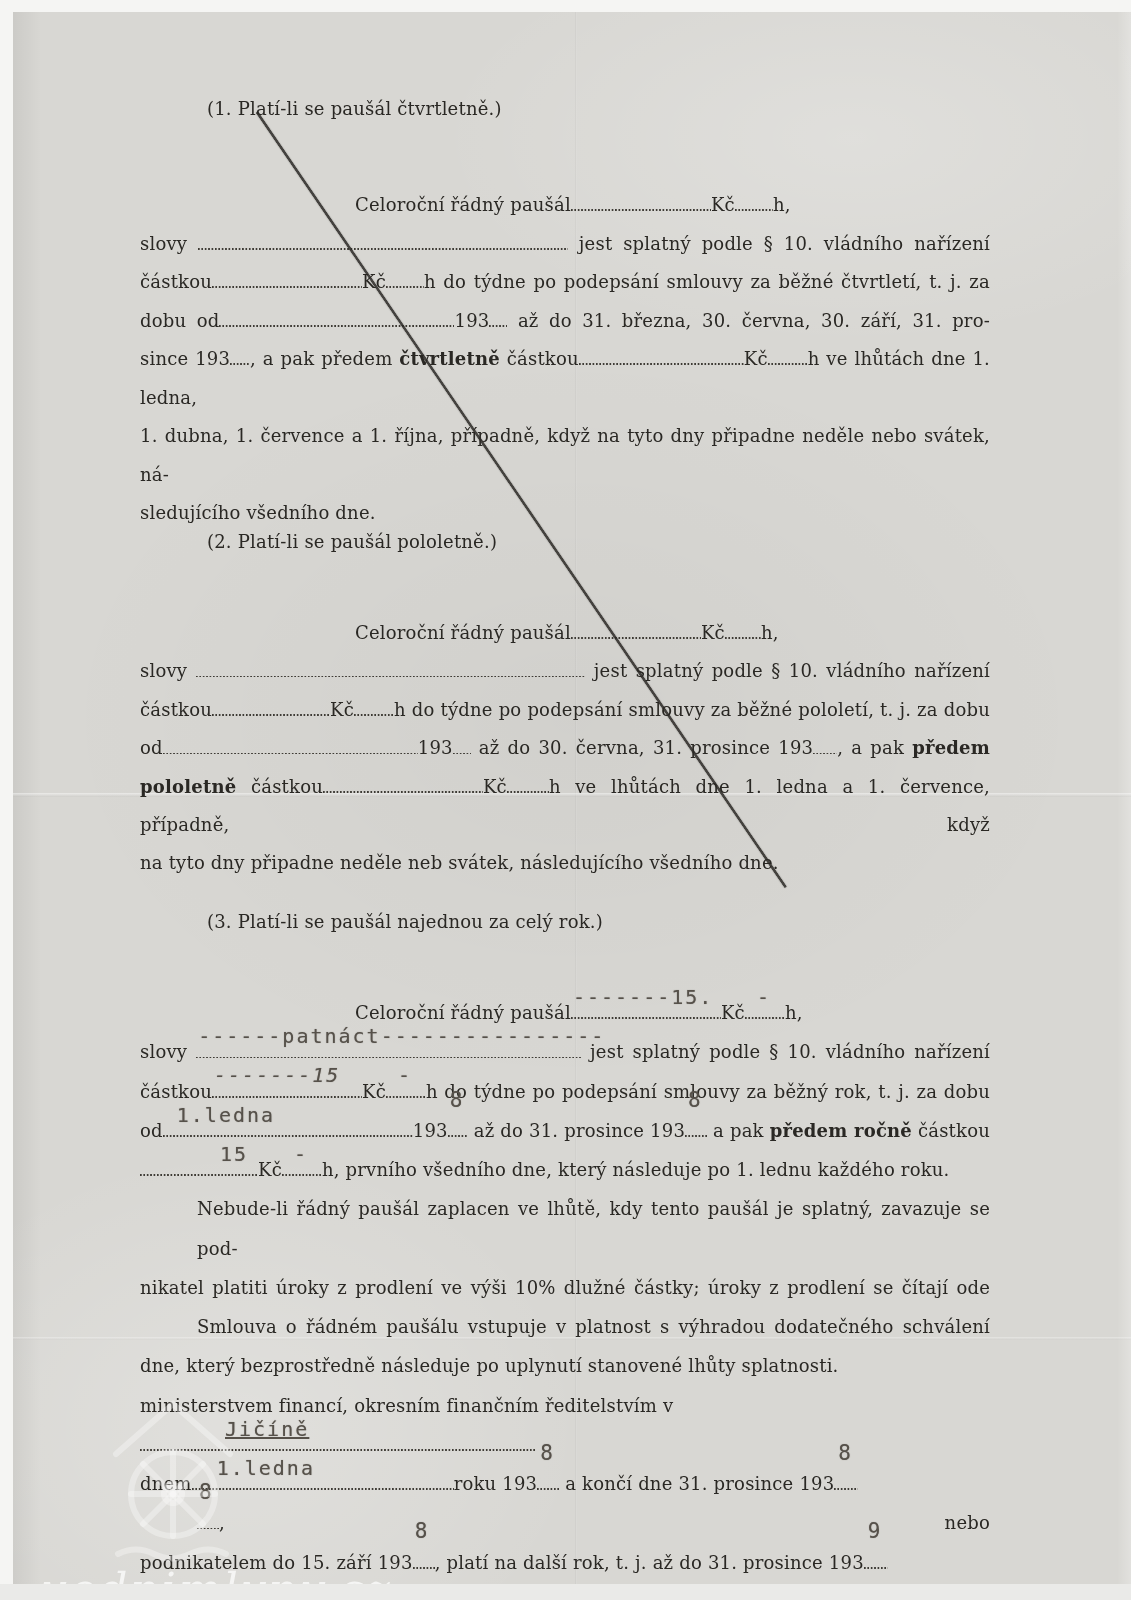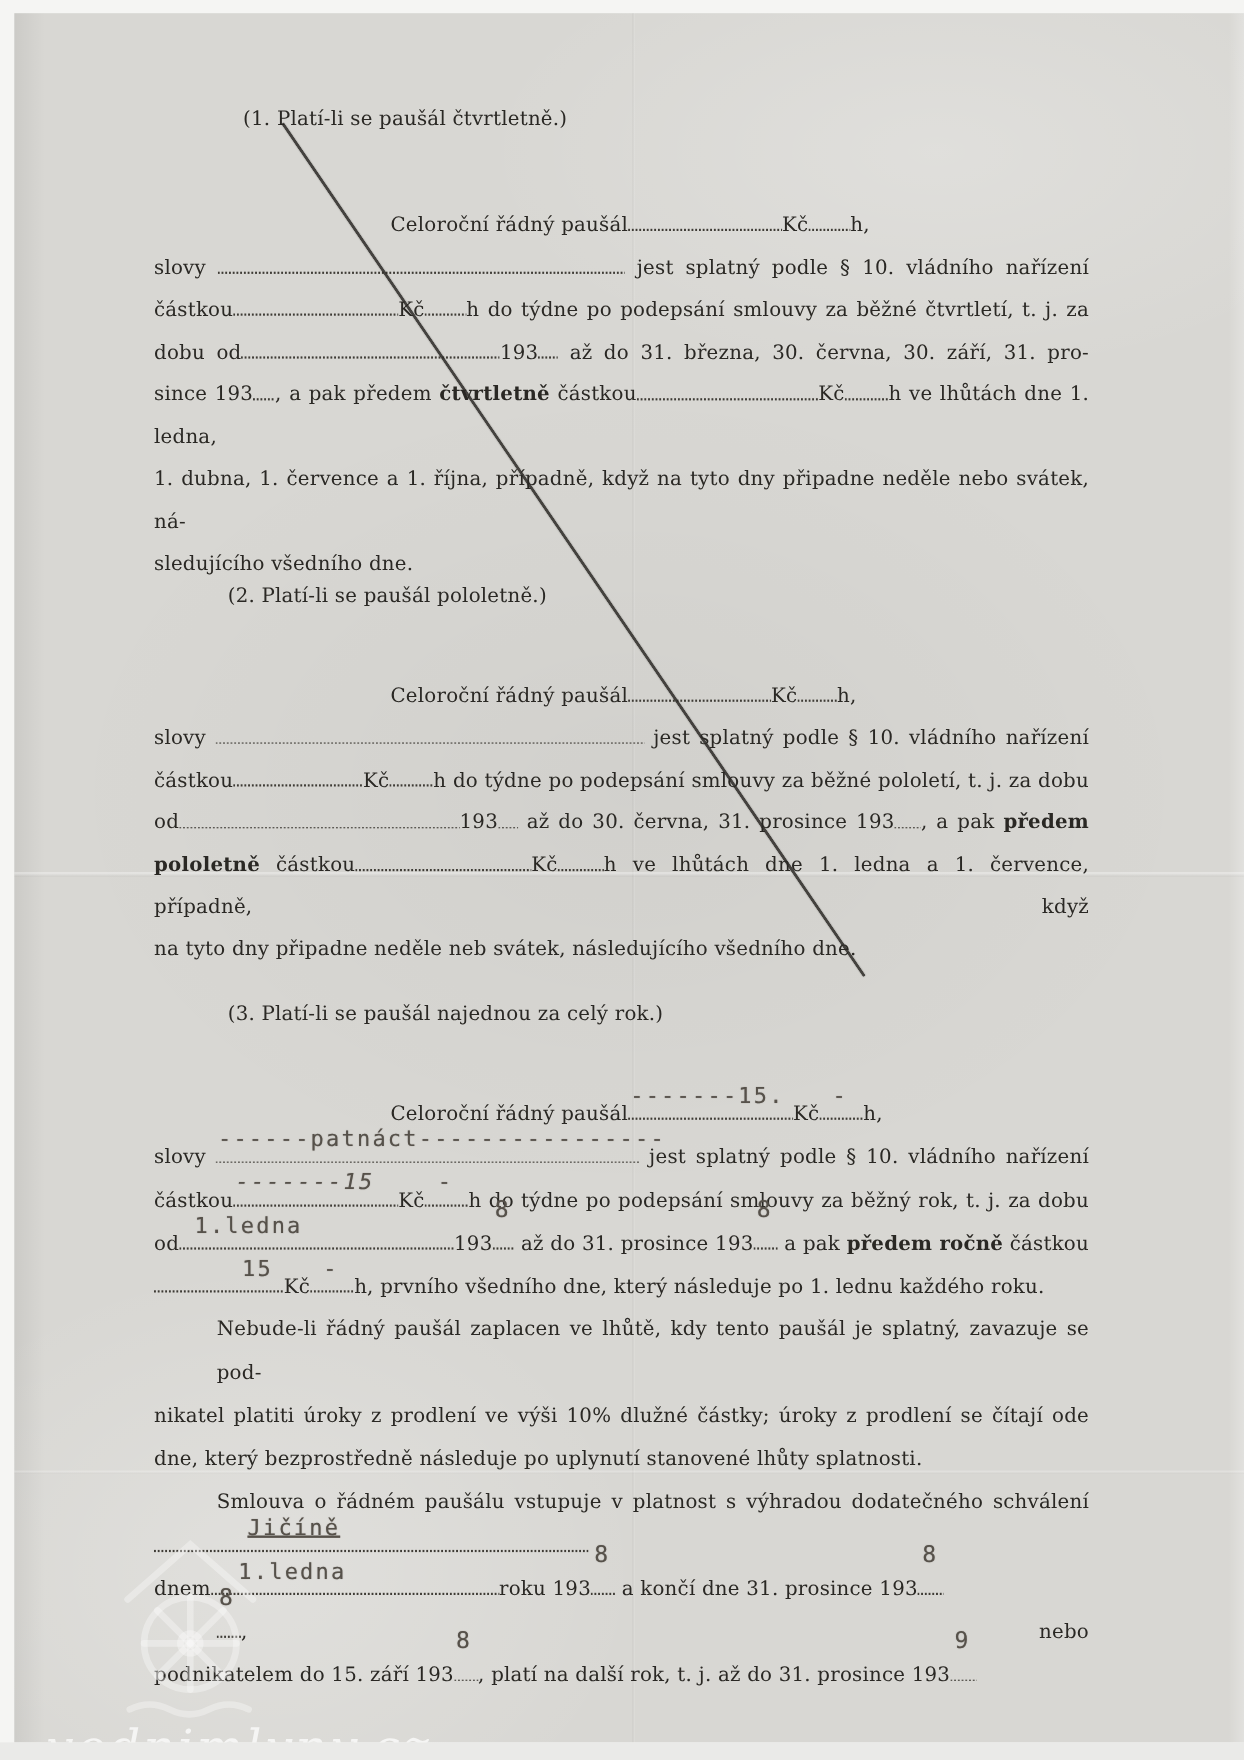--- a/index.html
+++ b/index.html
@@ -20,21 +20,21 @@
   .crease-v{position:absolute;left:575px;top:12px;width:2px;height:1572px;
             background:linear-gradient(to right, rgba(0,0,0,0.055), rgba(255,255,255,0.18));}
   .crease-h{position:absolute;left:13px;width:1118px;height:4px;
             background:linear-gradient(to bottom, rgba(255,255,255,0.5), rgba(0,0,0,0.04));}
   #crease-h1{top:793px;}
   #crease-h2{top:1337px;height:3px;opacity:.7;}
   
   #doc{position:absolute;left:140px;top:0;width:850px;color:#2a2824;font-size:18px;
        letter-spacing:0.2px;}
   .heading{position:absolute;white-space:nowrap;}
-  #h1{top:98px;left:81px;}
+  #h1{top:98px;left:67px;}
   #h2{top:531px;left:67px;}
   #h3{top:911px;left:67px;}
   .lines{position:absolute;left:0;width:850px;}
   #lines-1{top:186px;line-height:38.5px;}
   #lines-2{top:614px;line-height:38.4px;}
   #lines-3{top:993px;line-height:39.25px;}
   .line{height:1em;height:auto;}
   .line.full{text-align:justify;text-align-last:justify;}
   .pt{}
   .bold{font-weight:bold;}
@@ -90,23 +90,23 @@
 
     <div id="h3" class="heading">(3. Platí-li se paušál najednou za celý rok.)</div>
     <div id="lines-3" class="lines">
         <div class="line" style="padding-left: 215px;"><span class="pt">Celoroční řádný paušál</span><span class="blank" style="width: 150px; text-align: right;"><span class="typed" style="left: 2px;">-------15.</span></span><span class="pt">Kč</span><span class="blank" style="width: 40px;"><span class="typed" style="left: 12px;">-</span></span><span class="pt">h,</span></div>
         <div class="line full"><span class="pt">slovy </span><span class="blank" style="width: 385px;"><span class="typed" style="left: 2px;">------patnáct----------------</span></span><span class="pt"> jest splatný podle § 10. vládního nařízení</span></div>
         <div class="line full"><span class="pt">částkou</span><span class="blank" style="width: 150px;"><span class="typed" style="left: 2px; font-style: italic;">-------15</span></span><span class="pt">Kč</span><span class="blank" style="width: 40px;"><span class="typed" style="left: 12px;">-</span></span><span class="pt">h do týdne po podepsání smlouvy za běžný rok, t. j. za dobu</span></div>
         <div class="line full"><span class="pt">od</span><span class="blank" style="width: 250px;"><span class="typed" style="left: 14px;">1.ledna</span></span><span class="pt">193</span><span class="blank" style="width: 20px;"><span class="typed sup" style="left: 2px;">8</span></span><span class="pt"> až do 31. prosince 193</span><span class="blank" style="width: 22px;"><span class="typed sup" style="left: 3px;">8</span></span><span class="pt"> a pak </span><span class="pt bold">předem ročně</span><span class="pt"> částkou</span></div>
         <div class="line"><span class="blank" style="width: 118px;"><span class="typed" style="left: 80px;">15</span></span><span class="pt">Kč</span><span class="blank" style="width: 40px;"><span class="typed" style="left: 12px;">-</span></span><span class="pt">h, prvního všedního dne, který následuje po 1. lednu každého roku.</span></div>
         <div class="line full" style="padding-left: 57px;"><span class="pt">Nebude-li řádný paušál zaplacen ve lhůtě, kdy tento paušál je splatný, zavazuje se pod-</span></div>
         <div class="line full"><span class="pt">nikatel platiti úroky z prodlení ve výši 10% dlužné částky; úroky z prodlení se čítají ode</span></div>
+        <div class="line full" style="padding-left: 57px;"><span class="pt">Smlouva o řádném paušálu vstupuje v platnost s výhradou dodatečného schválení</span></div>
         <div class="line"><span class="pt">dne, který bezprostředně následuje po uplynutí stanovené lhůty splatnosti.</span></div>
-        <div class="line full" style="padding-left: 57px;"><span class="pt">Smlouva o řádném paušálu vstupuje v platnost s výhradou dodatečného schválení</span></div>
-        <div class="line"><span class="blank" style="width: 395px;"><span class="typed" style="left: 85px; text-decoration: underline;">Jičíně</span></span></div>
+        <div class="line"><span class="pt">ministerstvem financí, okresním finančním ředitelstvím v</span><span class="blank" style="width: 395px;"><span class="typed" style="left: 85px; text-decoration: underline;">Jičíně</span></span></div>
         <div class="line"><span class="pt">dnem</span><span class="blank" style="width: 262px;"><span class="typed" style="left: 25px;">1.ledna</span></span><span class="pt">roku 193</span><span class="blank" style="width: 22px;"><span class="typed sup" style="left: 3px;">8</span></span><span class="pt"> a končí dne 31. prosince 193</span><span class="blank" style="width: 24px;"><span class="typed sup" style="left: 4px;">8</span></span></div>
         <div class="line full" style="padding-left: 57px;"><span class="blank" style="width: 22px;"><span class="typed sup" style="left: 2px;">8</span></span><span class="pt">, nebo</span></div>
         <div class="line"><span class="pt">podnikatelem do 15. září 193</span><span class="blank" style="width: 22px;"><span class="typed sup" style="left: 2px;">8</span></span><span class="pt">, platí na další rok, t. j. až do 31. prosince 193</span><span class="blank" style="width: 24px;"><span class="typed sup" style="left: 4px;">9</span></span></div>
       </div>
   </div>
 
   <div id="strike"></div>
 
   <svg id="wm-emblem" width="150" height="180" viewBox="0 0 150 180">
     <g fill="none" stroke="rgba(255,255,255,0.40)" stroke-width="6" stroke-linecap="round">

